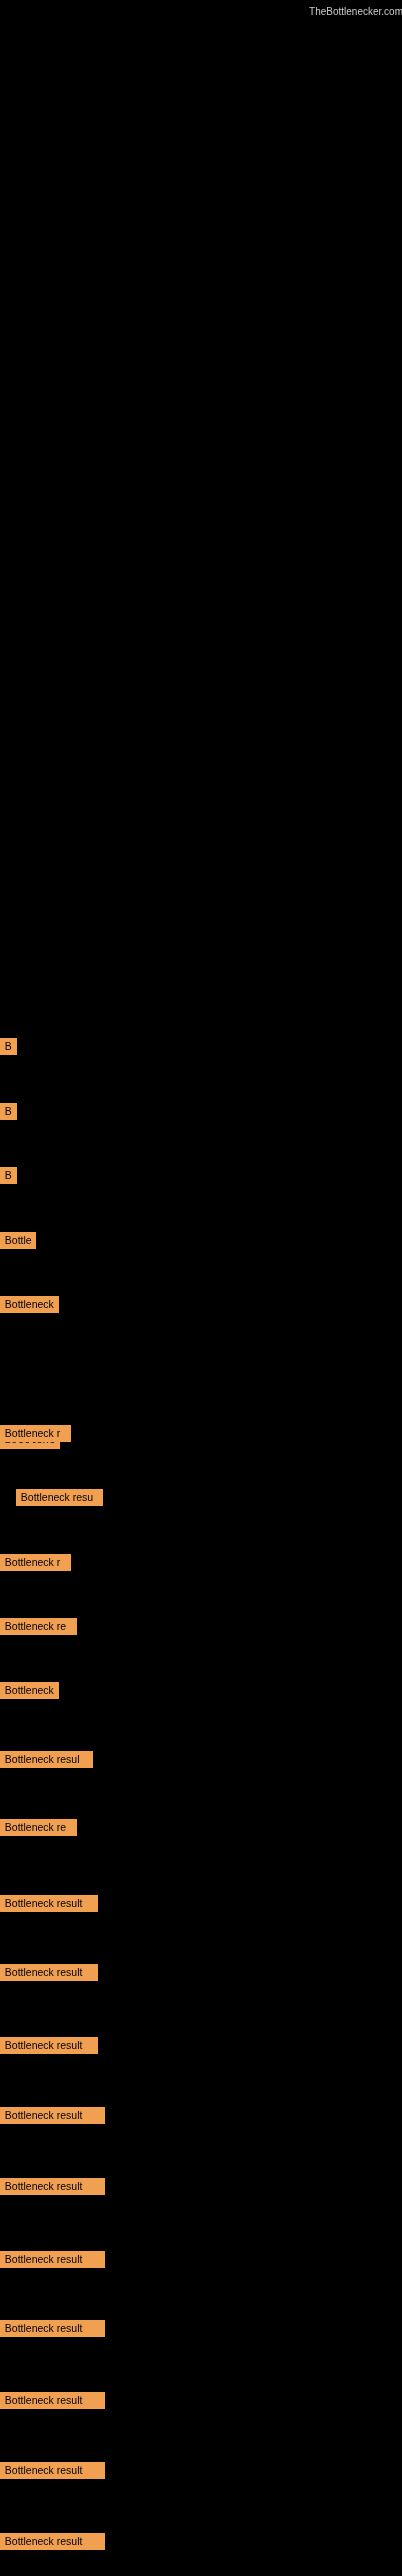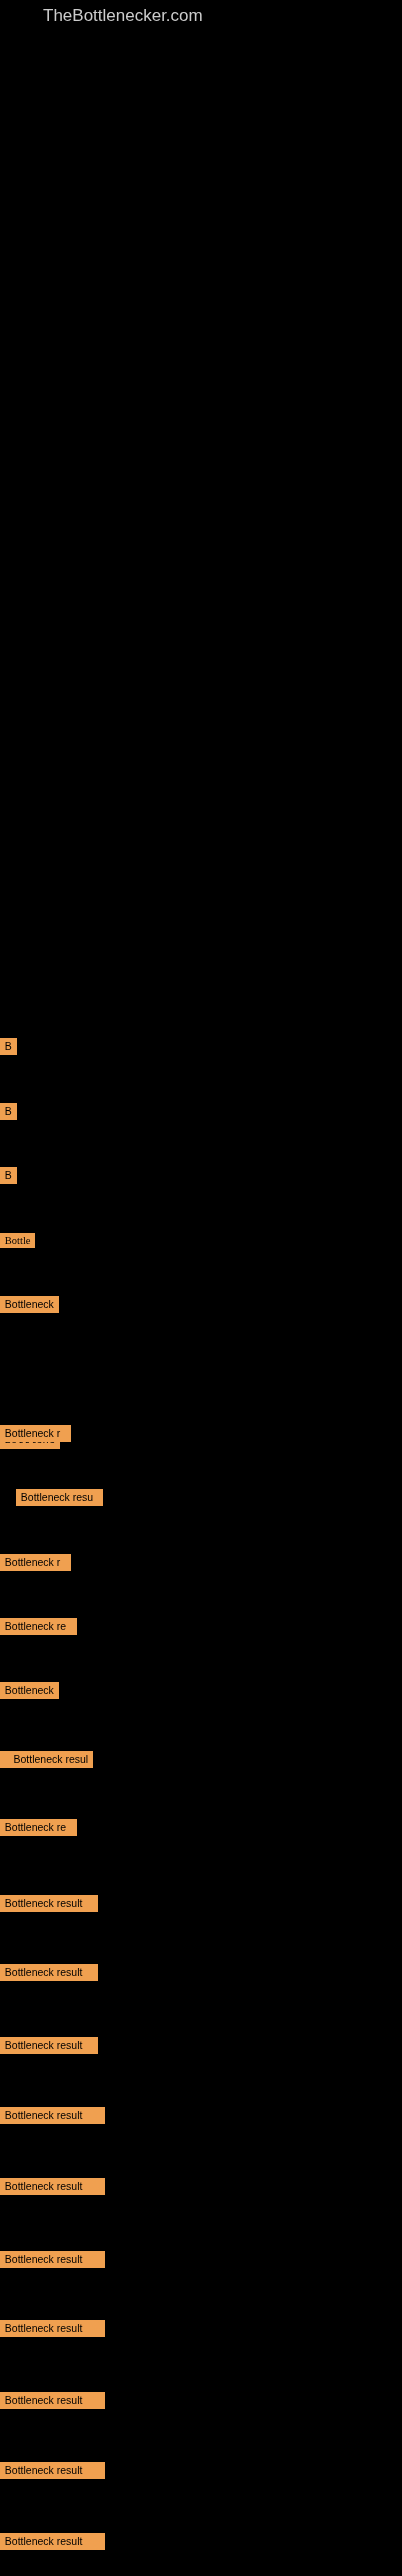--- a/index.html
+++ b/index.html
@@ -11,25 +11,24 @@
     body {
       background-color: #000000;
       width: 403px;
       min-height: 2576px;
       font-family: Arial, sans-serif;
       position: relative;
     }
 
     .site-title {
       color: #cccccc;
-      font-size: 17px;
-      text-align: left;
+      font-size: 10px;
+      text-align: right;
       padding-top: 6.4px;
       padding-bottom: 3.2px;
-      padding-left: 43px;
     }
 
     .bottleneck-label {
       background-color: #f0a050;
       color: #000000;
       font-size: 10.5px;
       font-weight: normal;
       padding: 2.4px 4.8px;
       display: inline-block;
       white-space: nowrap;
@@ -38,29 +37,29 @@
   </style>
 </head>
 <body>
 
 <div class="site-title">TheBottlenecker.com</div>
 
 <div id="results-container">
     <div style="position: absolute; top: 1038px; left: 0px;"><span class="bottleneck-label" style="min-width: 14.5px;">B</span></div>
     <div style="position: absolute; top: 1103px; left: 0px;"><span class="bottleneck-label" style="min-width: 11.3px;">B</span></div>
     <div style="position: absolute; top: 1167px; left: 0px;"><span class="bottleneck-label" style="min-width: 14.5px;">B</span></div>
-    <div style="position: absolute; top: 1232px; left: 0px;"><span class="bottleneck-label" style="min-width: 34px; font-family: Liberation Serif, serif;">Bottle</span></div>
+    <div style="position: absolute; top: 1232px; left: 0px;"><span class="bottleneck-label" style="min-width: 34px;">Bottle</span></div>
     <div style="position: absolute; top: 1296px; left: 0px;"><span class="bottleneck-label" style="min-width: 58px;">Bottleneck</span></div>
     <div style="position: absolute; top: 1432px; left: 0px; font-family: Liberation Mono, monospace;"><span class="bottleneck-label" style="min-width: 48px;">Bottlene</span></div>
     <div style="position: absolute; top: 1425px; left: 0px;"><span class="bottleneck-label" style="min-width: 71px;">Bottleneck r</span></div>
     <div style="position: absolute; top: 1489px; left: 16px;"><span class="bottleneck-label" style="min-width: 87px;">Bottleneck resu</span></div>
     <div style="position: absolute; top: 1554px; left: 0px;"><span class="bottleneck-label" style="min-width: 71px;">Bottleneck r</span></div>
     <div style="position: absolute; top: 1618px; left: 0px;"><span class="bottleneck-label" style="min-width: 77px;">Bottleneck re</span></div>
     <div style="position: absolute; top: 1682px; left: 0px;"><span class="bottleneck-label" style="min-width: 58px;">Bottleneck</span></div>
-    <div style="position: absolute; top: 1751px; left: 0px; text-align: right;"><span class="bottleneck-label" style="min-width: 93px;">Bottleneck resul</span></div>
+    <div style="position: absolute; top: 1751px; left: 0px;"><span class="bottleneck-label" style="min-width: 93px;">Bottleneck resul</span></div>
     <div style="position: absolute; top: 1819px; left: 0px;"><span class="bottleneck-label" style="min-width: 77px;">Bottleneck re</span></div>
     <div style="position: absolute; top: 1895px; left: 0px;"><span class="bottleneck-label" style="min-width: 98px;">Bottleneck result</span></div>
     <div style="position: absolute; top: 1964px; left: 0px;"><span class="bottleneck-label" style="min-width: 98px;">Bottleneck result</span></div>
     <div style="position: absolute; top: 2037px; left: 0px;"><span class="bottleneck-label" style="min-width: 98px;">Bottleneck result</span></div>
     <div style="position: absolute; top: 2107px; left: 0px;"><span class="bottleneck-label" style="min-width: 105px;">Bottleneck result</span></div>
     <div style="position: absolute; top: 2178px; left: 0px;"><span class="bottleneck-label" style="min-width: 105px;">Bottleneck result</span></div>
     <div style="position: absolute; top: 2251px; left: 0px;"><span class="bottleneck-label" style="min-width: 105px;">Bottleneck result</span></div>
     <div style="position: absolute; top: 2320px; left: 0px;"><span class="bottleneck-label" style="min-width: 105px;">Bottleneck result</span></div>
     <div style="position: absolute; top: 2392px; left: 0px;"><span class="bottleneck-label" style="min-width: 105px;">Bottleneck result</span></div>
     <div style="position: absolute; top: 2462px; left: 0px;"><span class="bottleneck-label" style="min-width: 105px;">Bottleneck result</span></div>

